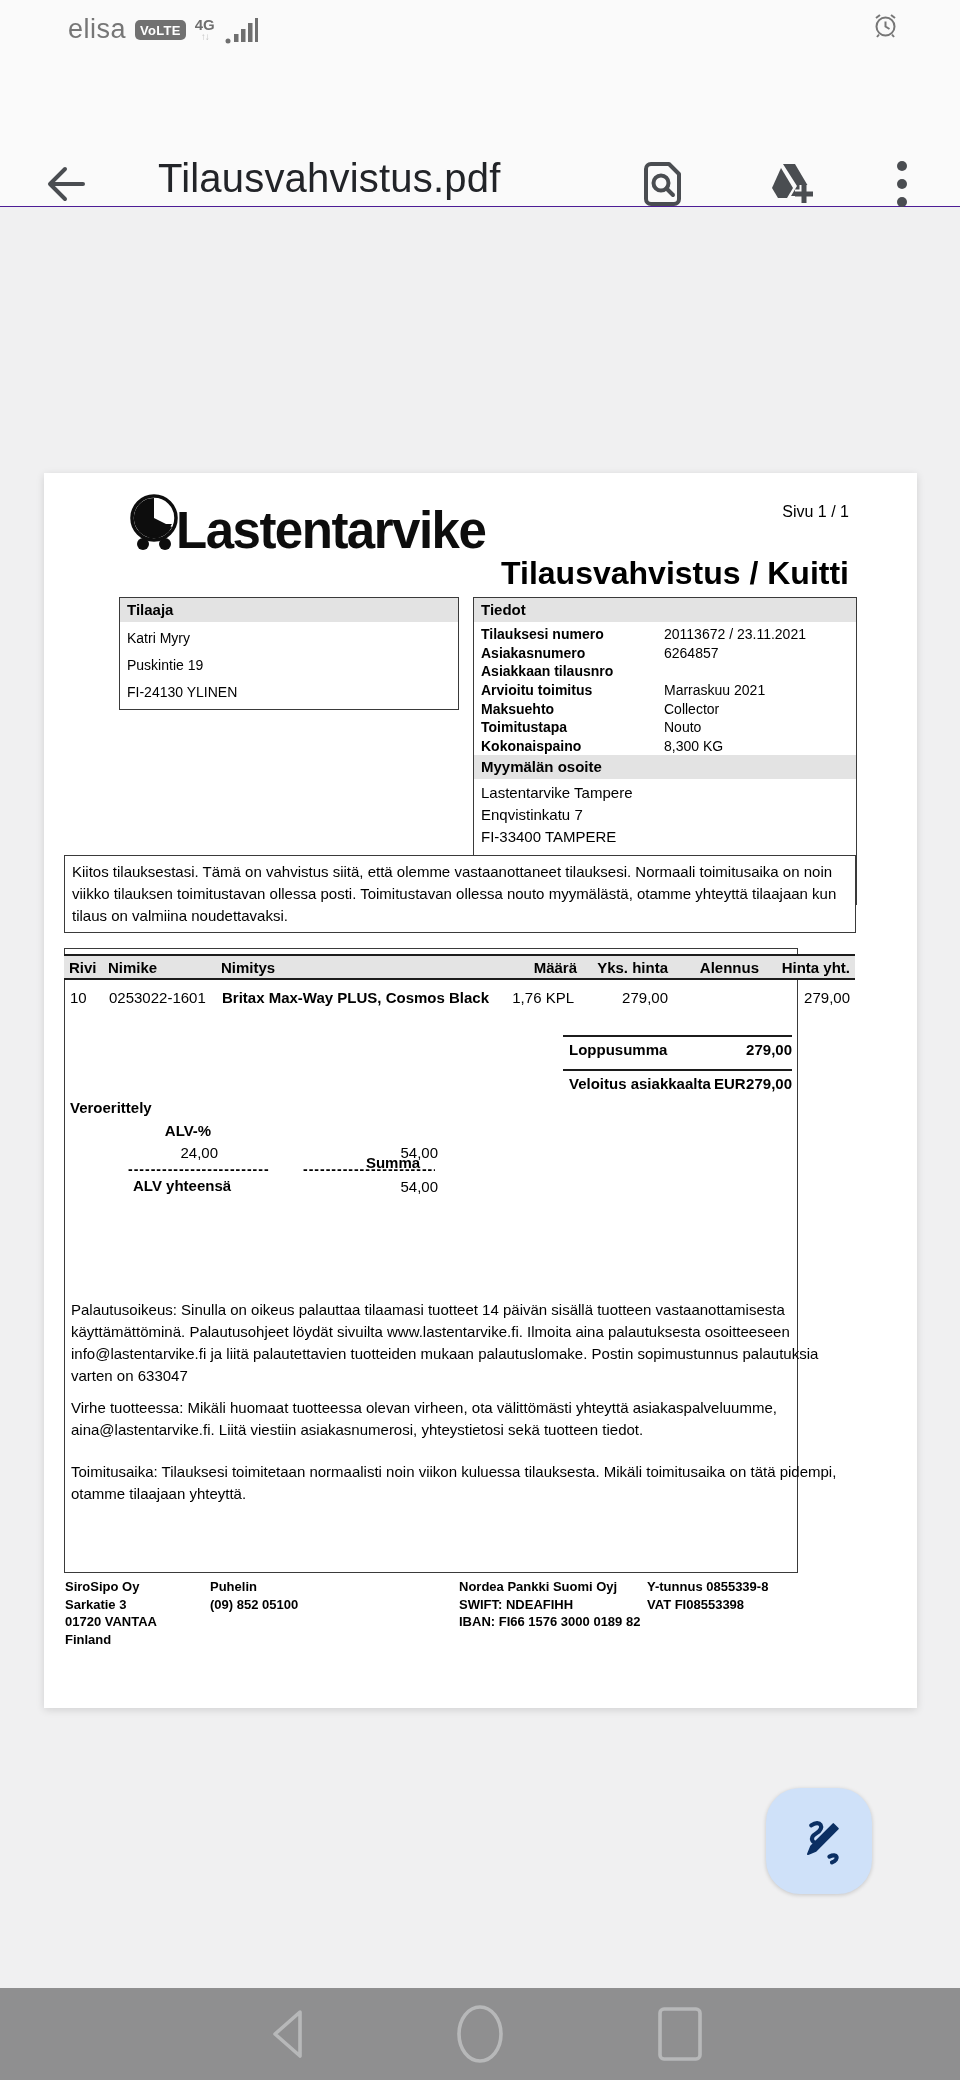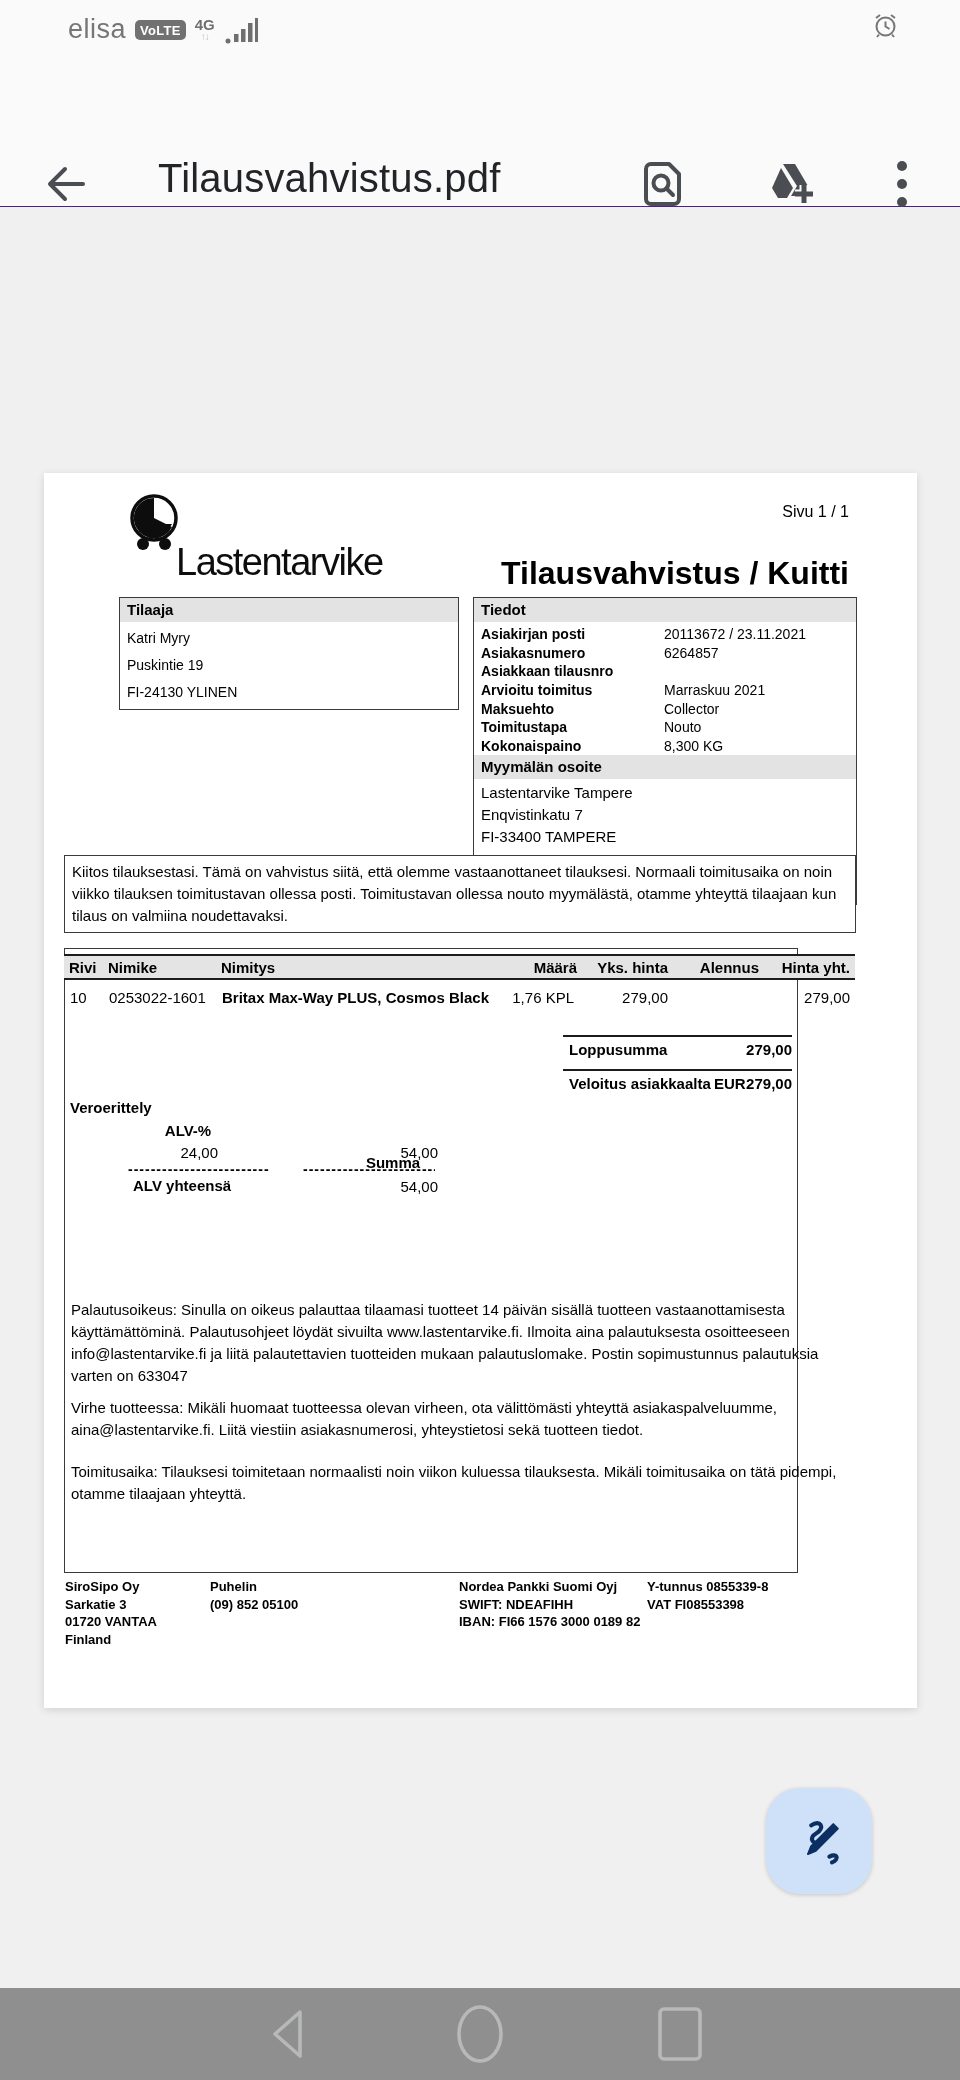--- a/index.html
+++ b/index.html
@@ -22,21 +22,21 @@
   
   .app-bar { position:absolute; top:46px; left:0; width:960px; height:161px; background:#fafafa; border-bottom:1px solid #4c1d95; z-index:5; }
   .icon-btn { position:absolute; width:52px; height:52px; background:none; border:none; cursor:pointer; display:flex; align-items:center; justify-content:center; }
   .doc-title-bar { position:absolute; left:158px; top:110px; font-size:40px; color:#222428; letter-spacing:.2px; white-space:nowrap; }
 
   
   .content { position:absolute; top:207px; left:0; width:960px; height:1781px; background:#f0f0f1; }
   .page { position:absolute; left:44px; top:266px; width:873px; height:1235px; background:#ffffff; box-shadow:0 2px 8px rgba(0,0,0,.13); color:#000; }
   .abs { position:absolute; }
   .b { font-weight:bold; }
-  .doc-brand { font-size:38px; font-weight:normal; letter-spacing:-1.5px; color:#0d0d0d;margin-top:40px; }
+  .doc-brand { font-size:51px; font-weight:bold; letter-spacing:-1.5px; color:#0d0d0d; }
   .doc-h1 { font-size:32px; font-weight:bold; }
   .box { position:absolute; border:1.5px solid #3a3a3a; background:#fff; }
   .strip { background:#e3e3e3; font-weight:bold; font-size:15px; padding:3px 0 0 7px; height:24px; }
   .small { font-size:14px; }
   .body-txt { font-size:15px; line-height:22px; }
   .info-row { position:relative; height:18.7px; font-size:14px; }
   .info-label { position:absolute; left:7px; font-weight:bold; }
   .info-value { position:absolute; left:190px; }
   .cell { position:absolute; font-size:15px; white-space:nowrap; }
   .ra { text-align:right; }
@@ -150,21 +150,21 @@
         <div class="strip">Tilaaja</div>
         <div class="abs small" style="left:7px; top:32px;">Katri Myry</div>
         <div class="abs small" style="left:7px; top:59px;">Puskintie 19</div>
         <div class="abs small" style="left:7px; top:86px;">FI-24130 YLINEN</div>
       </div>
 
       <div class="box" style="left:429px; top:124px; width:384px; height:308px;">
         <div class="strip">Tiedot</div>
         <div class="abs" style="left:0; top:28px; width:100%;">
           <div class="info-row">
-              <span class="info-label">Asiakirjan posti</span>
+              <span class="info-label">Tilauksesi numero</span>
               <span class="info-value">20113672 / 23.11.2021</span>
             </div>
           <div class="info-row">
               <span class="info-label">Asiakasnumero</span>
               <span class="info-value">6264857</span>
             </div>
           <div class="info-row">
               <span class="info-label">Asiakkaan tilausnro</span>
               <span class="info-value"></span>
             </div>

